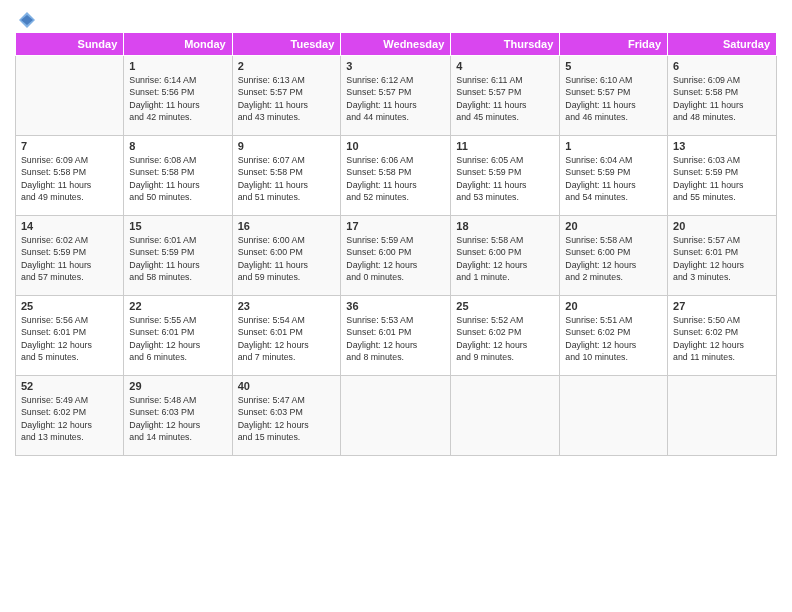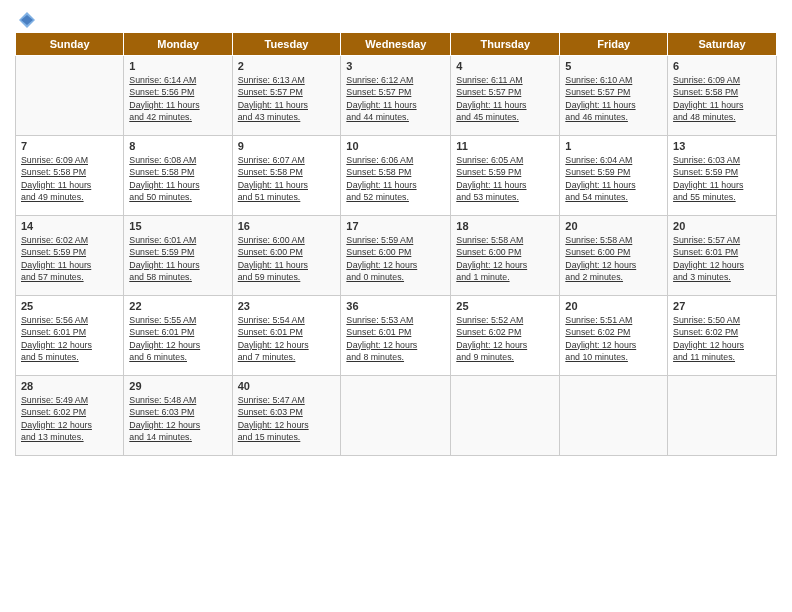--- a/index.html
+++ b/index.html
@@ -58,23 +58,23 @@
     .location-title {
       font-size: 13px;
       color: #555;
     }
     .calendar-table {
       width: 100%;
       border-collapse: collapse;
       font-size: 9.5px;
     }
     .calendar-table thead tr th {
-      background: #a16207;
+      background: #d946ef;
       color: #fff;
-      text-align: center;
+      text-align: right;
       padding: 5px 6px;
       font-size: 11px;
       font-weight: bold;
       border: 1px solid #fff;
     }
     .calendar-table tbody tr td {
       border: 1px solid #ccc;
       vertical-align: top;
       padding: 4px 5px;
       width: 113px;
@@ -84,21 +84,20 @@
       font-size: 11px;
       font-weight: bold;
       color: #333;
       display: block;
       margin-bottom: 2px;
     }
     .day-info {
       font-size: 8.8px;
       color: #333;
       line-height: 1.4;
-      text-decoration: underline;
     }
     .empty-cell {
       background: #f9f9f9;
     }
     .week-row td {
       background: #fff;
     }
     .week-row:nth-child(odd) td {
       background: #f9f9f9;
     }
@@ -252,21 +251,21 @@
             <span class="day-number">20</span>
             <div class="day-info">Sunrise: 5:51 AM<br>Sunset: 6:02 PM<br>Daylight: 12 hours<br>and 10 minutes.</div>
           </td>
           <td>
             <span class="day-number">27</span>
             <div class="day-info">Sunrise: 5:50 AM<br>Sunset: 6:02 PM<br>Daylight: 12 hours<br>and 11 minutes.</div>
           </td>
         </tr>
         <tr class="week-row">
           <td>
-            <span class="day-number">28</span>
+            <span class="day-number">52</span>
             <div class="day-info">Sunrise: 5:49 AM<br>Sunset: 6:02 PM<br>Daylight: 12 hours<br>and 13 minutes.</div>
           </td>
           <td>
             <span class="day-number">29</span>
             <div class="day-info">Sunrise: 5:48 AM<br>Sunset: 6:03 PM<br>Daylight: 12 hours<br>and 14 minutes.</div>
           </td>
           <td>
             <span class="day-number">40</span>
             <div class="day-info">Sunrise: 5:47 AM<br>Sunset: 6:03 PM<br>Daylight: 12 hours<br>and 15 minutes.</div>
           </td>

